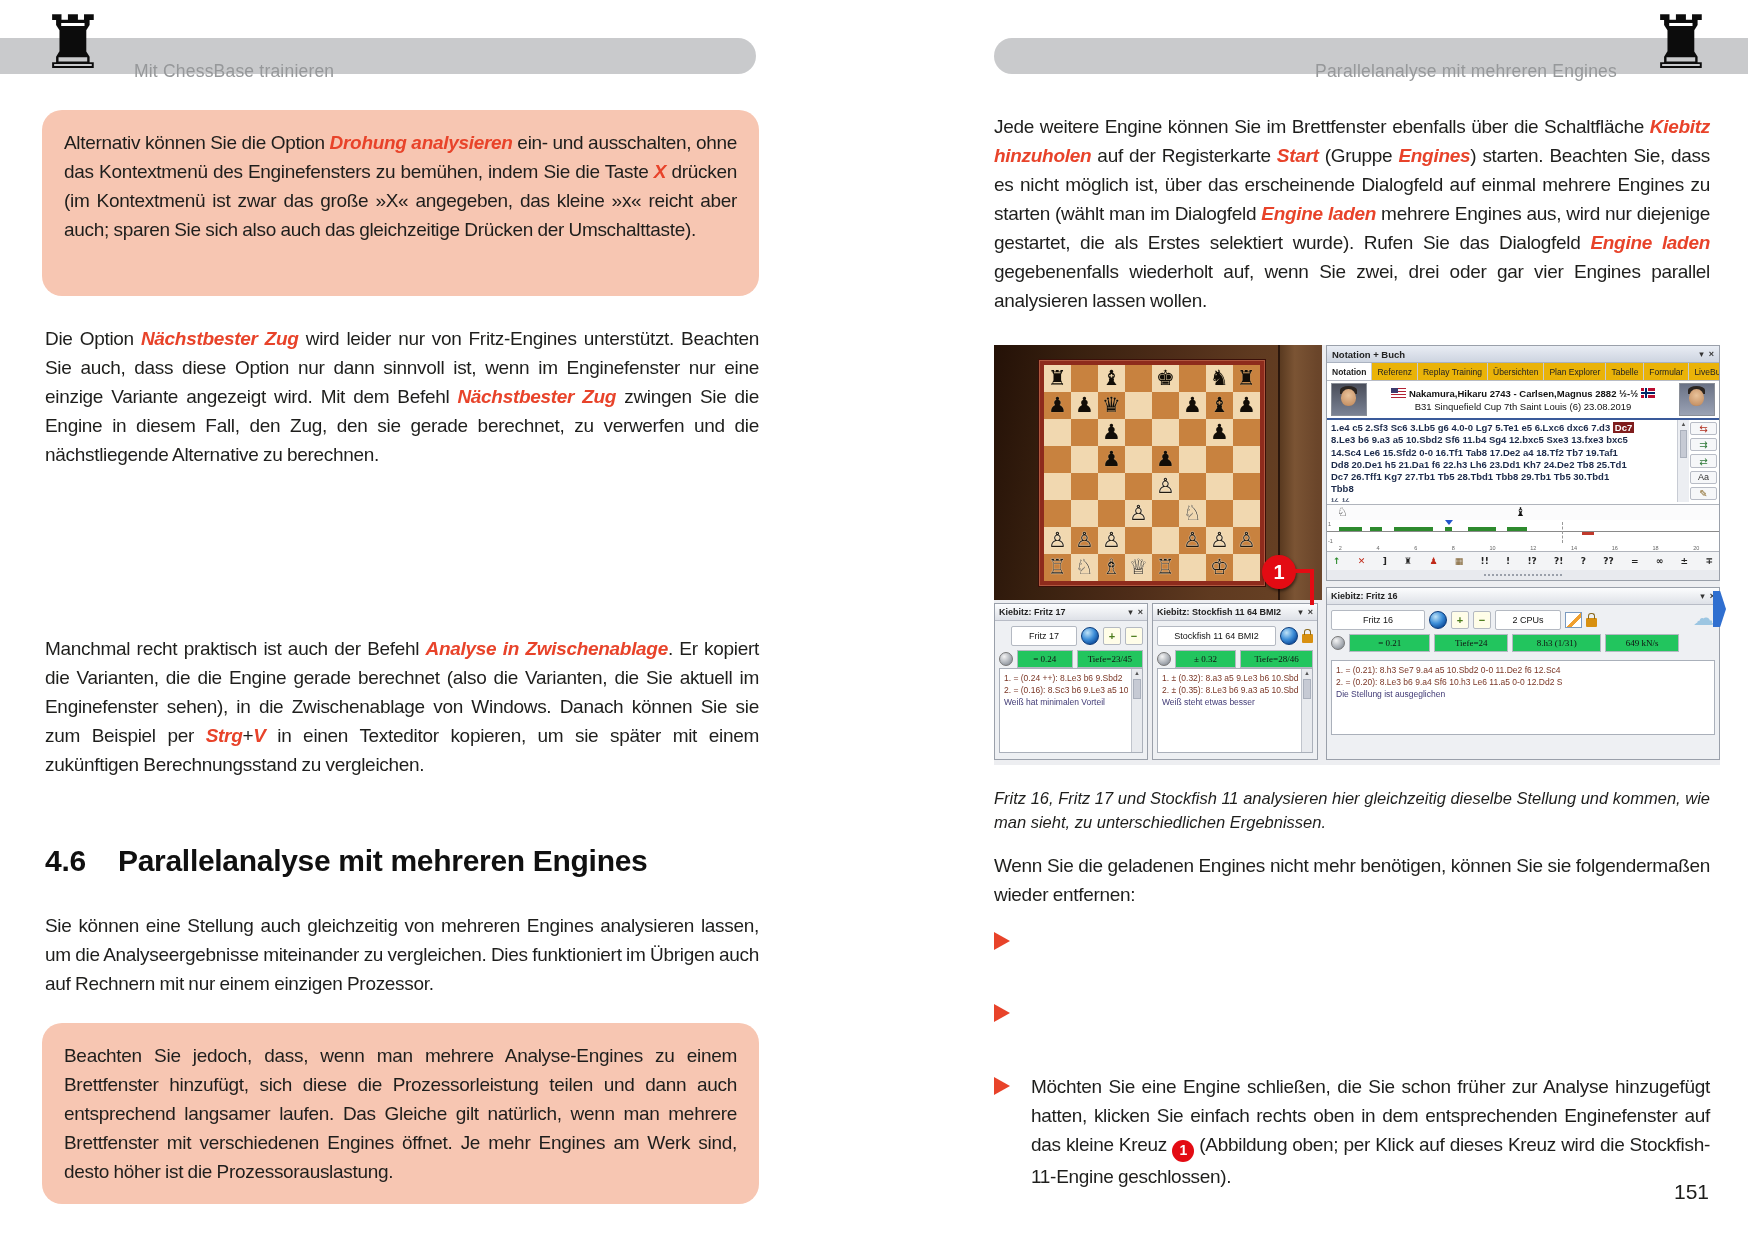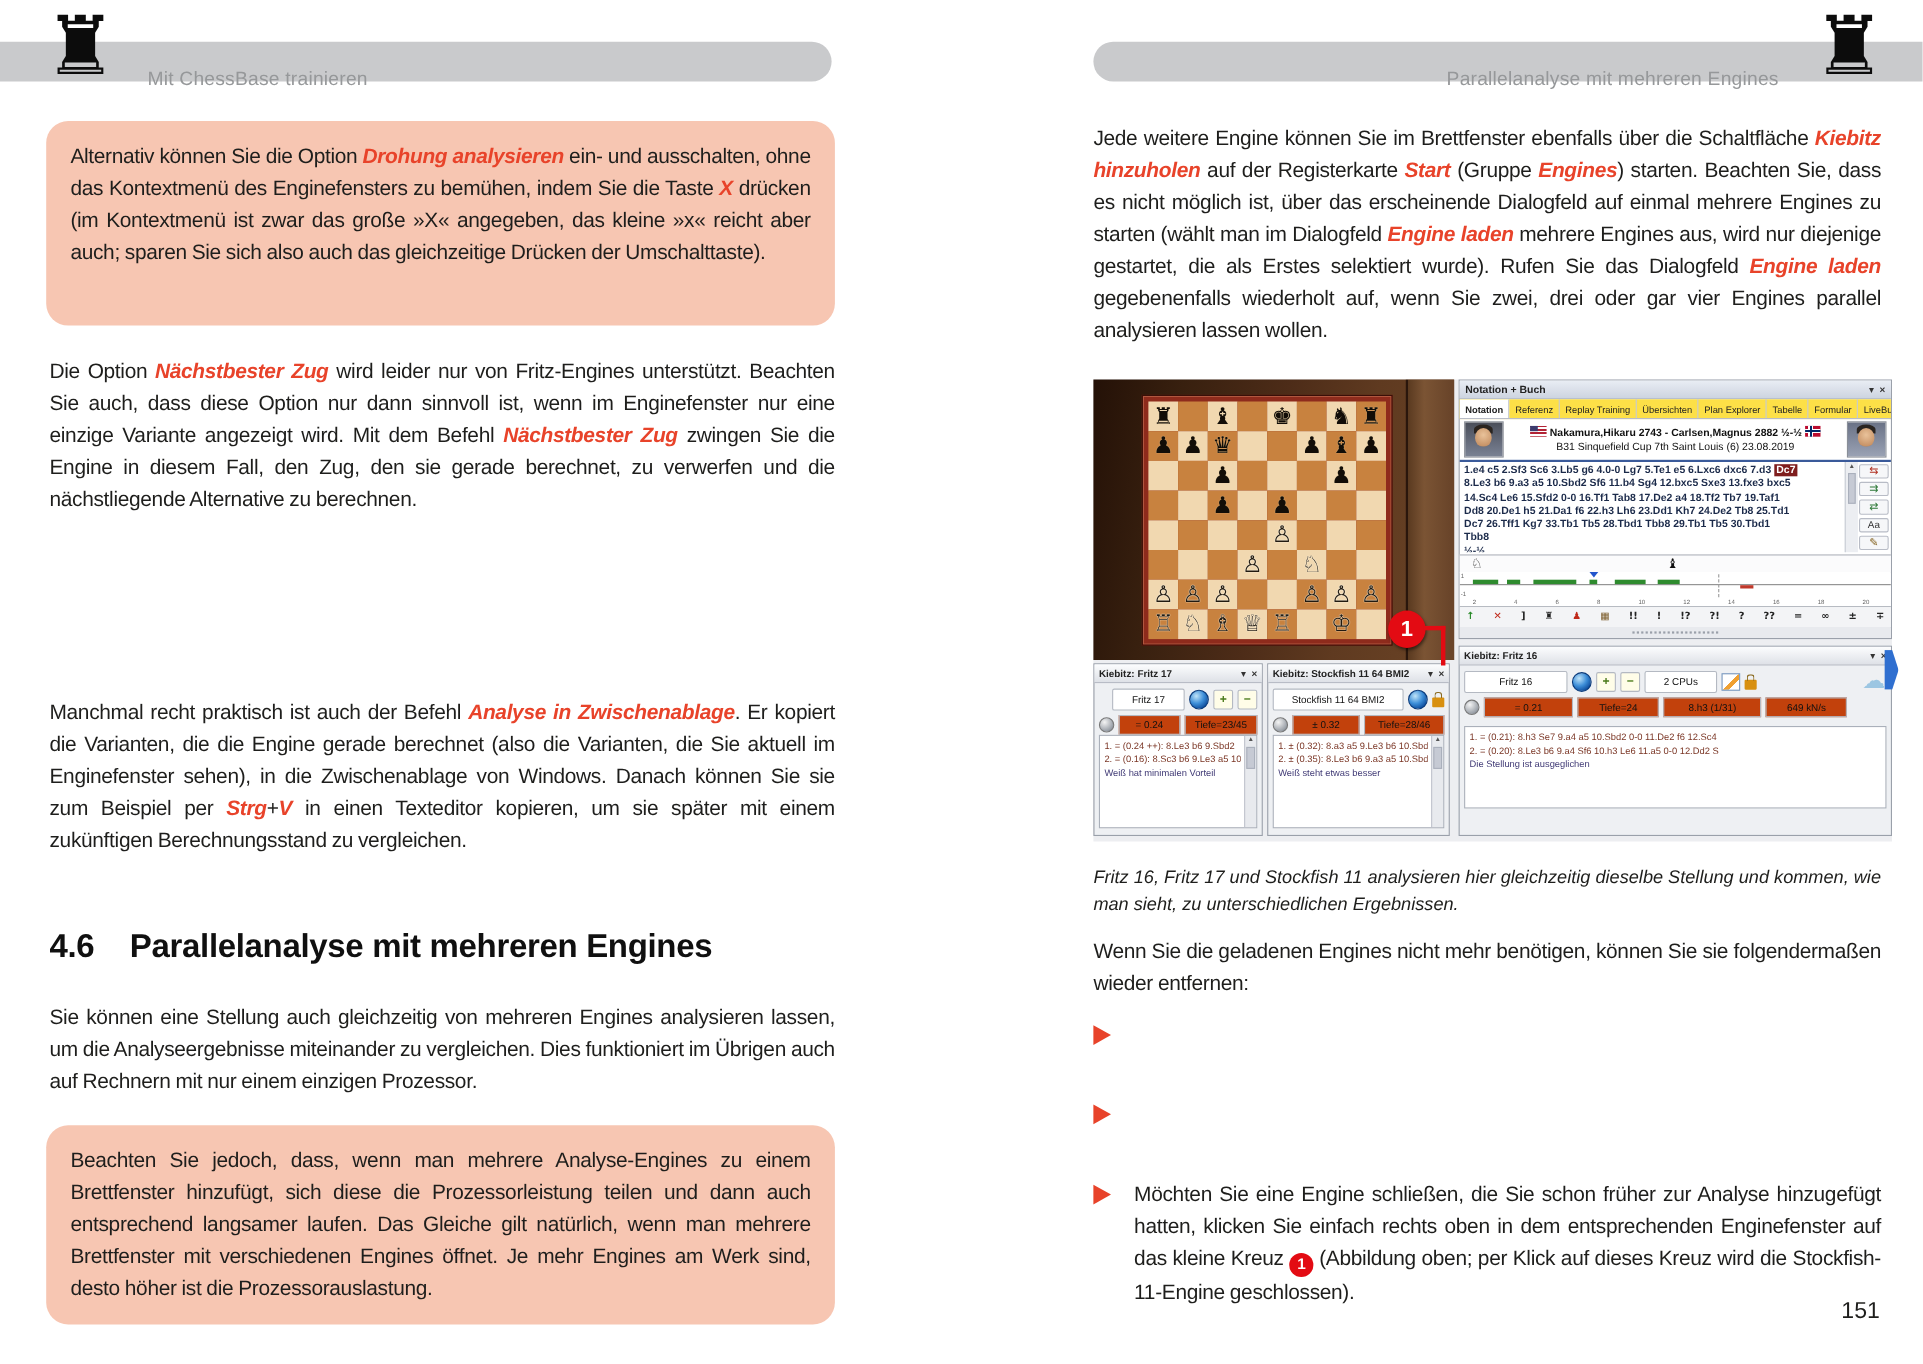--- a/index.html
+++ b/index.html
@@ -45,21 +45,21 @@
     color:#fff;font-weight:bold;font-size:20px;display:flex;align-items:center;justify-content:center;
     box-shadow:1px 2px 3px rgba(0,0,0,.5);z-index:6;}
   .bline-h{position:absolute;left:300px;top:224px;width:20px;height:4px;background:#e30b13;z-index:6;}
   .bline-v{position:absolute;left:316px;top:224px;width:4px;height:36px;background:#e30b13;z-index:6;}
   
   .notation{position:absolute;left:332px;top:0;width:394px;height:236px;background:#fff;border:1px solid #9aa0aa;box-sizing:border-box;}
   .ntitle{height:16px;background:linear-gradient(#e9edf4,#cdd4e0);border-bottom:1px solid #aab2c0;
     display:flex;align-items:center;font-size:9.5px;font-weight:bold;color:#222;padding:0 5px;}
   .ntitle .sp,.tbar .sp{flex:1;}
   .wicon{font-size:9px;color:#333;margin-left:5px;}
-  .ntabs{height:17px;display:flex;align-items:stretch;background:#fde047;border-bottom:1px solid #b8bcc6;
+  .ntabs{height:17px;display:flex;align-items:stretch;background:#eab308;border-bottom:1px solid #b8bcc6;
     font-size:8.5px;color:#222;overflow:hidden;white-space:nowrap;}
   .ntab{padding:0 5px;display:flex;align-items:center;border-right:1px solid #c6cad2;}
   .ntab.active{background:#fff;font-weight:bold;}
   .nheader{height:39px;border-bottom:2px solid #3a5a9a;display:flex;align-items:center;padding:0 4px;gap:4px;box-sizing:border-box;}
   .photo{width:34px;height:31px;background:linear-gradient(#4a4e5a,#7a8294);position:relative;flex:none;border:1px solid #8a8f98;}
   .photo::after{content:'';position:absolute;left:9px;top:5px;width:15px;height:17px;border-radius:50% 50% 45% 45%;
     background:radial-gradient(circle at 50% 38%,#e9c29a,#c89468 75%,#8a5f3d);}
   .photo::before{content:'';position:absolute;left:8px;top:2px;width:17px;height:8px;border-radius:50% 50% 0 0;background:#2a2420;}
   .nhtext{flex:1;text-align:center;font-size:9.5px;line-height:13px;color:#111;white-space:nowrap;overflow:hidden;}
   .nhl1{font-weight:bold;}
@@ -110,22 +110,22 @@
     background:radial-gradient(circle at 35% 30%,#bfe3f8,#3d8ed8 45%,#0c4a9a 80%);}
   .lens{width:16px;height:16px;flex:none;border:1px solid #b4b9c2;border-radius:2px;background:#fffde8;color:#4a7a1a;
     font-size:11px;font-weight:bold;display:flex;align-items:center;justify-content:center;}
   .lock{width:11px;height:9px;background:#d89010;border-radius:1px;position:relative;margin-top:4px;flex:none;}
   .lock::before{content:'';position:absolute;left:1.5px;top:-5px;width:5px;height:5px;border:1.5px solid #8a6a20;
     border-bottom:none;border-radius:3px 3px 0 0;}
   .notepad{width:15px;height:14px;flex:none;border:1px solid #7a9ac0;
     background:linear-gradient(135deg,#fff 50%,#f0a030 50% 68%,#fff 68%);}
   .ball{width:12px;height:12px;border-radius:50%;flex:none;border:1px solid #777;
     background:radial-gradient(circle at 35% 30%,#f4f4f4,#9aa0a8 70%,#6a7078);}
-  .ebox{background:#c2410c;border:1px solid #b4b9c2;font-size:9px;height:16px;display:flex;align-items:center;
-    justify-content:center;color:#111;white-space:nowrap;overflow:hidden;}
+  .ebox{background:#22c55e;border:1px solid #b4b9c2;font-size:9px;height:16px;display:flex;align-items:center;
+    justify-content:center;color:#111;white-space:nowrap;overflow:hidden;font-family:Liberation Serif, serif;}
   .elines{position:absolute;left:4px;right:4px;background:#fff;border:1px solid #aab0ba;font-size:8.5px;line-height:12px;
     padding:3px 14px 3px 4px;color:#7a3524;overflow:hidden;}
   .eline{white-space:nowrap;overflow:hidden;}
   .verdict{color:#403a75;}
   .escroll{position:absolute;right:0;top:0;bottom:0;width:10px;background:#e8eaee;border-left:1px solid #c0c4cc;
     font-size:6px;color:#555;text-align:center;line-height:9px;}
   .ethumb{margin:1px;height:18px;background:#c6cad4;border:1px solid #aab0bc;}
   .ewin.f17{left:0;top:258px;width:154px;height:157px;}
   .ewin.sfish{left:158px;top:258px;width:166px;height:157px;}
   .ewin.f16{left:332px;top:242px;width:394px;height:173px;}
@@ -318,21 +318,21 @@
           <div class="nhl1"><span class="usflag"></span><span>Nakamura,Hikaru 2743 - Carlsen,Magnus 2882</span>&nbsp;<span>½-½</span><span class="noflag"></span></div>
           <div>B31 Sinquefield Cup 7th Saint Louis (6) 23.08.2019</div>
         </div>
         <div class="photo" style="background:linear-gradient(#6a7286,#9aa2b4);"></div>
       </div>
       <div class="nmoves">
           <div>1.e4 c5 2.Sf3 Sc6 3.Lb5 g6 4.0-0 Lg7 5.Te1 e5 6.Lxc6 dxc6 7.d3 <span class="hl">Dc7</span></div>
           <div>8.Le3 b6 9.a3 a5 10.Sbd2 Sf6 11.b4 Sg4 12.bxc5 Sxe3 13.fxe3 bxc5</div>
           <div>14.Sc4 Le6 15.Sfd2 0-0 16.Tf1 Tab8 17.De2 a4 18.Tf2 Tb7 19.Taf1</div>
           <div>Dd8 20.De1 h5 21.Da1 f6 22.h3 Lh6 23.Dd1 Kh7 24.De2 Tb8 25.Td1</div>
-          <div>Dc7 26.Tff1 Kg7 33.Tb1 Tb5 28.Tbd1 Tbb8 29.Tb1 Tb5 30.Tbd1</div>
+          <div>Dc7 26.Tff1 Kg7 27.Tb1 Tb5 28.Tbd1 Tbb8 29.Tb1 Tb5 30.Tbd1</div>
           <div>Tbb8</div>
           <div>½-½</div>
         </div>
       <div class="nscroll">▲<div class="nthumb"></div></div>
       <div class="nicons">
           <span class="nicon">⇆</span>
           <span class="nicon">⇉</span>
           <span class="nicon">⇄</span>
           <span class="nicon">Aa</span>
           <span class="nicon">✎</span>

